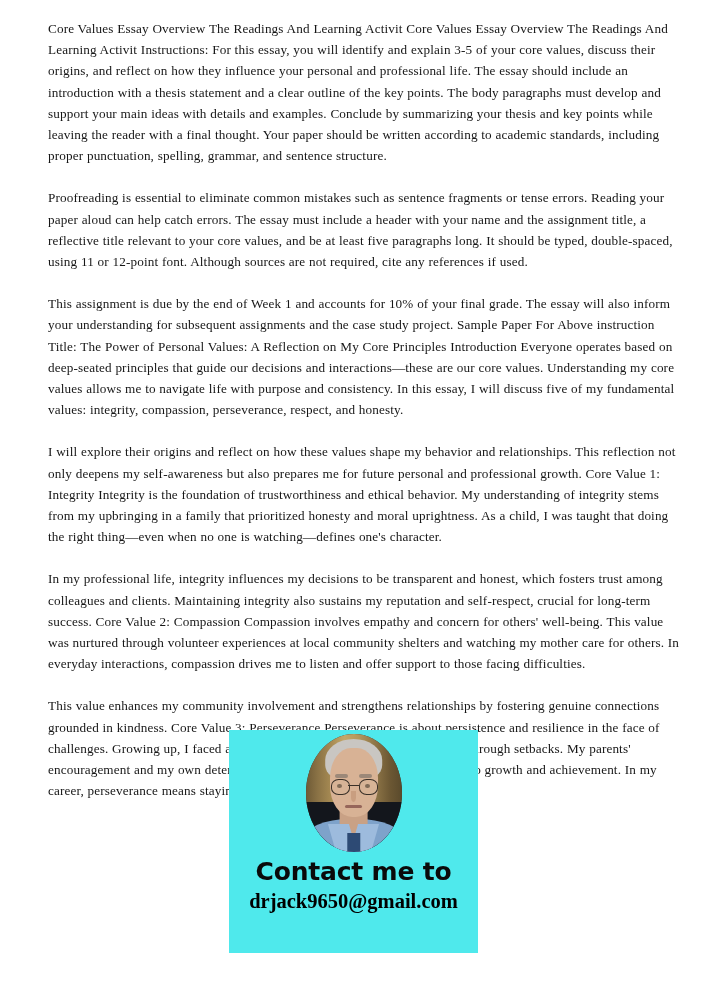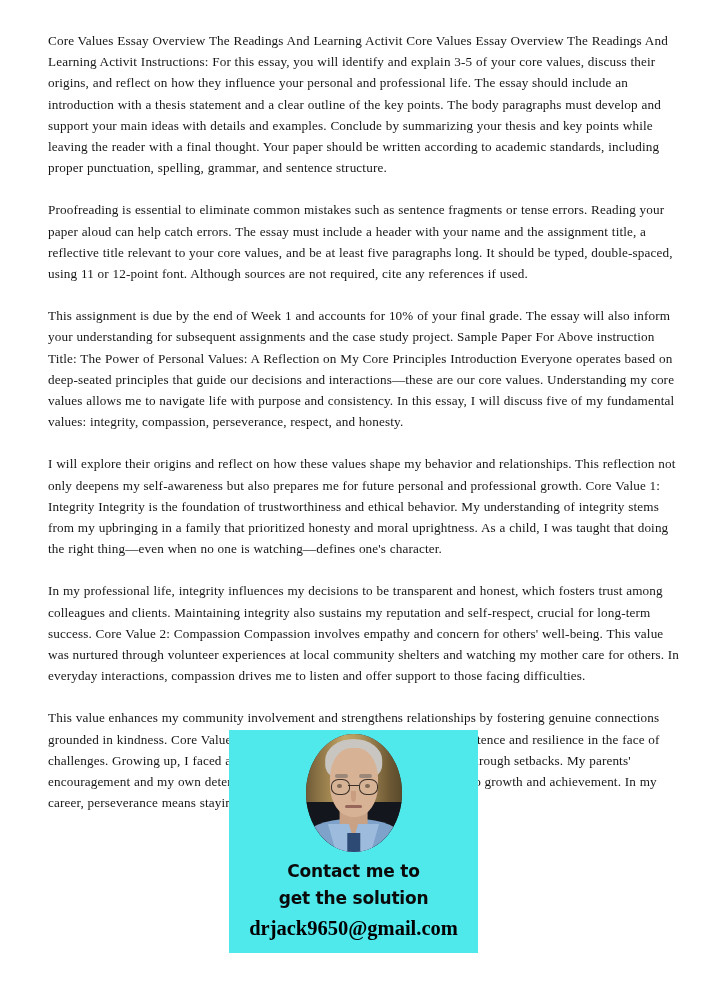--- a/index.html
+++ b/index.html
@@ -14,21 +14,21 @@
   #page {
     position: relative;
     width: 708px;
     height: 1000px;
     background: #ffffff;
     overflow: hidden;
   }
   #doc-body {
     position: absolute;
     left: 48px;
-    top: 30px;
+    top: 18px;
     width: 632px;
   }
   .para {
     font-size: 13.2px;
     line-height: 21.2px;
     text-align: left;
     margin: 0 0 21px 0;
     color: #161616;
     letter-spacing: 0.01em;
     word-spacing: 0.02em;
@@ -142,21 +142,21 @@
     background: #c99e80; border-radius: 0 0 50% 50%;
   }
   .ph-mouth {
     position: absolute; left: 41%; top: 60%; width: 18%; height: 2.5%;
     background: #96665a; border-radius: 3px;
   }
 
   #promo-line1, #promo-line2 {
     font-family: "DejaVu Sans", "Liberation Sans", sans-serif;
     font-weight: bold;
-    font-size: 17px;
+    font-size: 25px;
     line-height: 27px;
     color: #0a0a0a;
     letter-spacing: -0.2px;
     text-align: center;
     width: 100%;
   }
   #promo-line1 { margin-top: 6px; }
   #promo-email {
     font-family: "Liberation Serif", "DejaVu Serif", serif;
     font-weight: bold;
@@ -199,17 +199,16 @@
       <div class="ph-eye l"></div>
       <div class="ph-eye r"></div>
       <div class="ph-glass l"></div>
       <div class="ph-glass r"></div>
       <div class="ph-bridge"></div>
       <div class="ph-nose"></div>
       <div class="ph-mouth"></div>
     </div>
 
     <div id="promo-line1">Contact me to</div>
-    <div id="promo-line2">get the solution</div>
     <div id="promo-email">drjack9650@gmail.com</div>
   </div>
 
 </div>
 
 </body></html>

